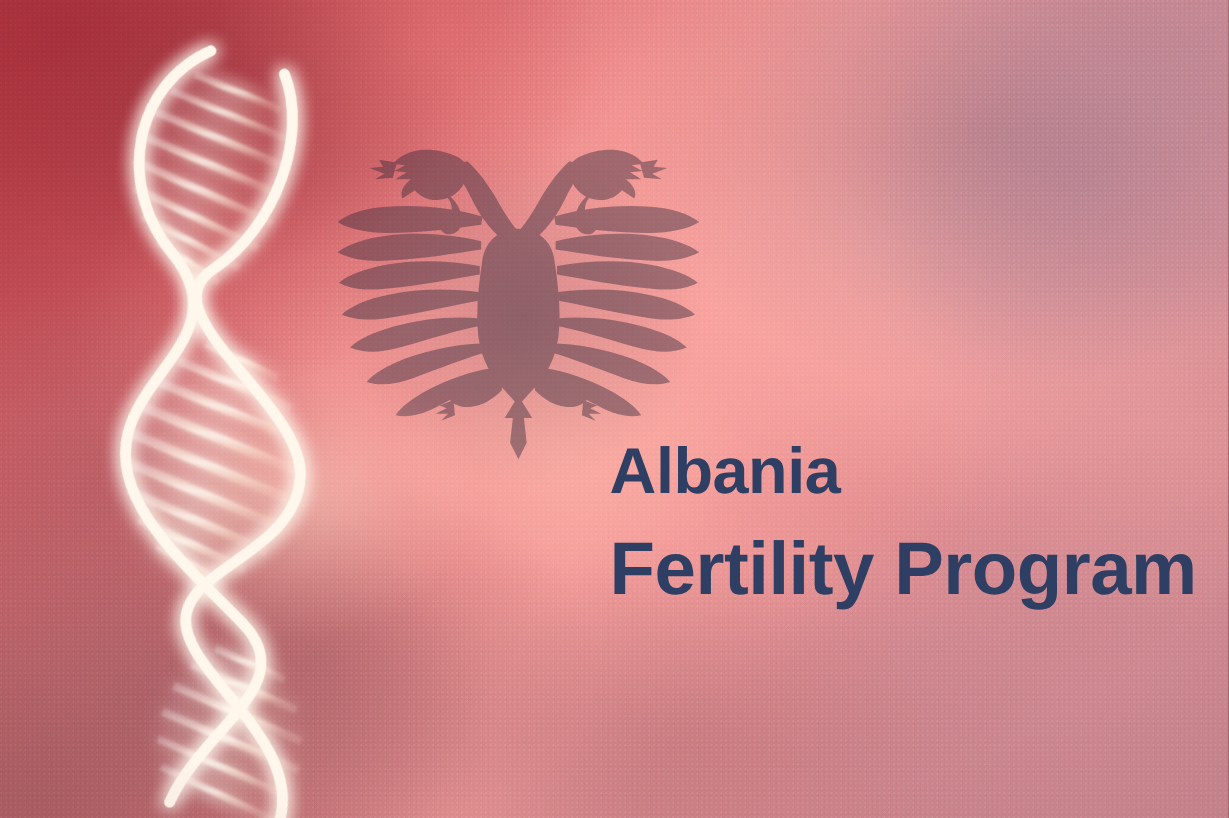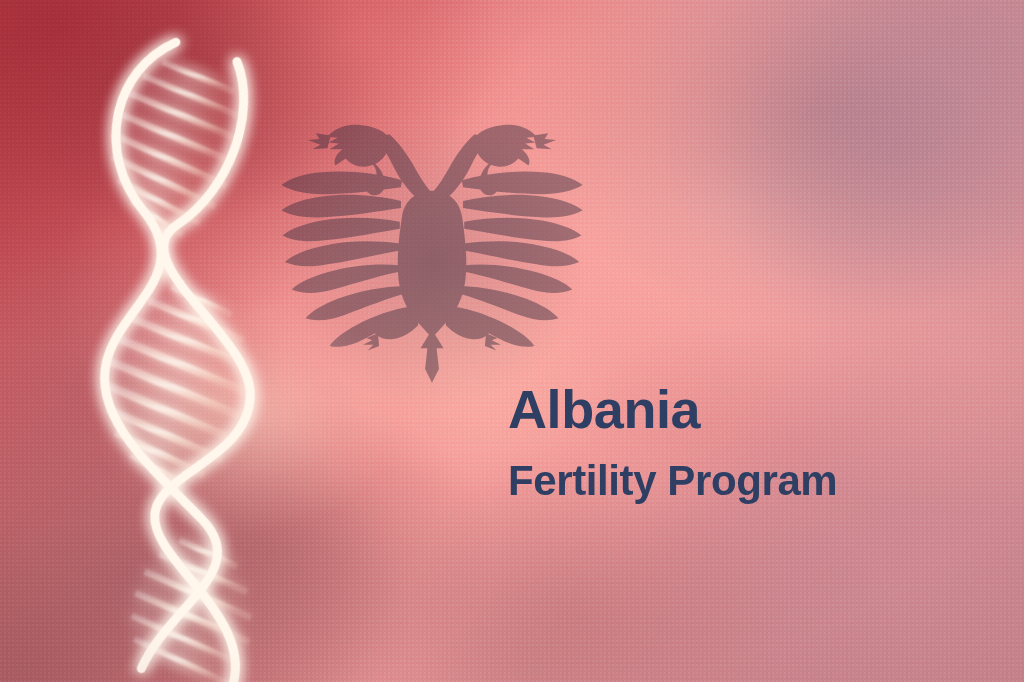--- a/index.html
+++ b/index.html
@@ -112,23 +112,23 @@
   #title-block{
     position:absolute;
     left:508px; top:366px;
     width:500px;
     font-family:"Liberation Sans", sans-serif;
     color:#2e3f63;
     font-weight:bold;
     line-height:1;
     letter-spacing:-0.4px;
   }
-  .title-line{display:block;white-space:nowrap;margin-top:16px;}
+  .title-line{display:block;white-space:nowrap;}
   #title-line-1{font-size:54px;margin-bottom:24px;}
-  #title-line-2{font-size:42px;}
+  #title-line-2{font-size:62px;}
 </style>
 </head>
 <body>
 
 <div id="stage" style="background-color: rgb(201, 82, 90); width: 1024px; height: 682px;">
 
   <div class="bg-layer" id="bg-base"></div>
   <div class="bg-layer" id="bg-clouds"></div>
   <div class="bg-layer" id="bg-haze"></div>
   <div class="bg-layer" id="bg-grain"></div>

